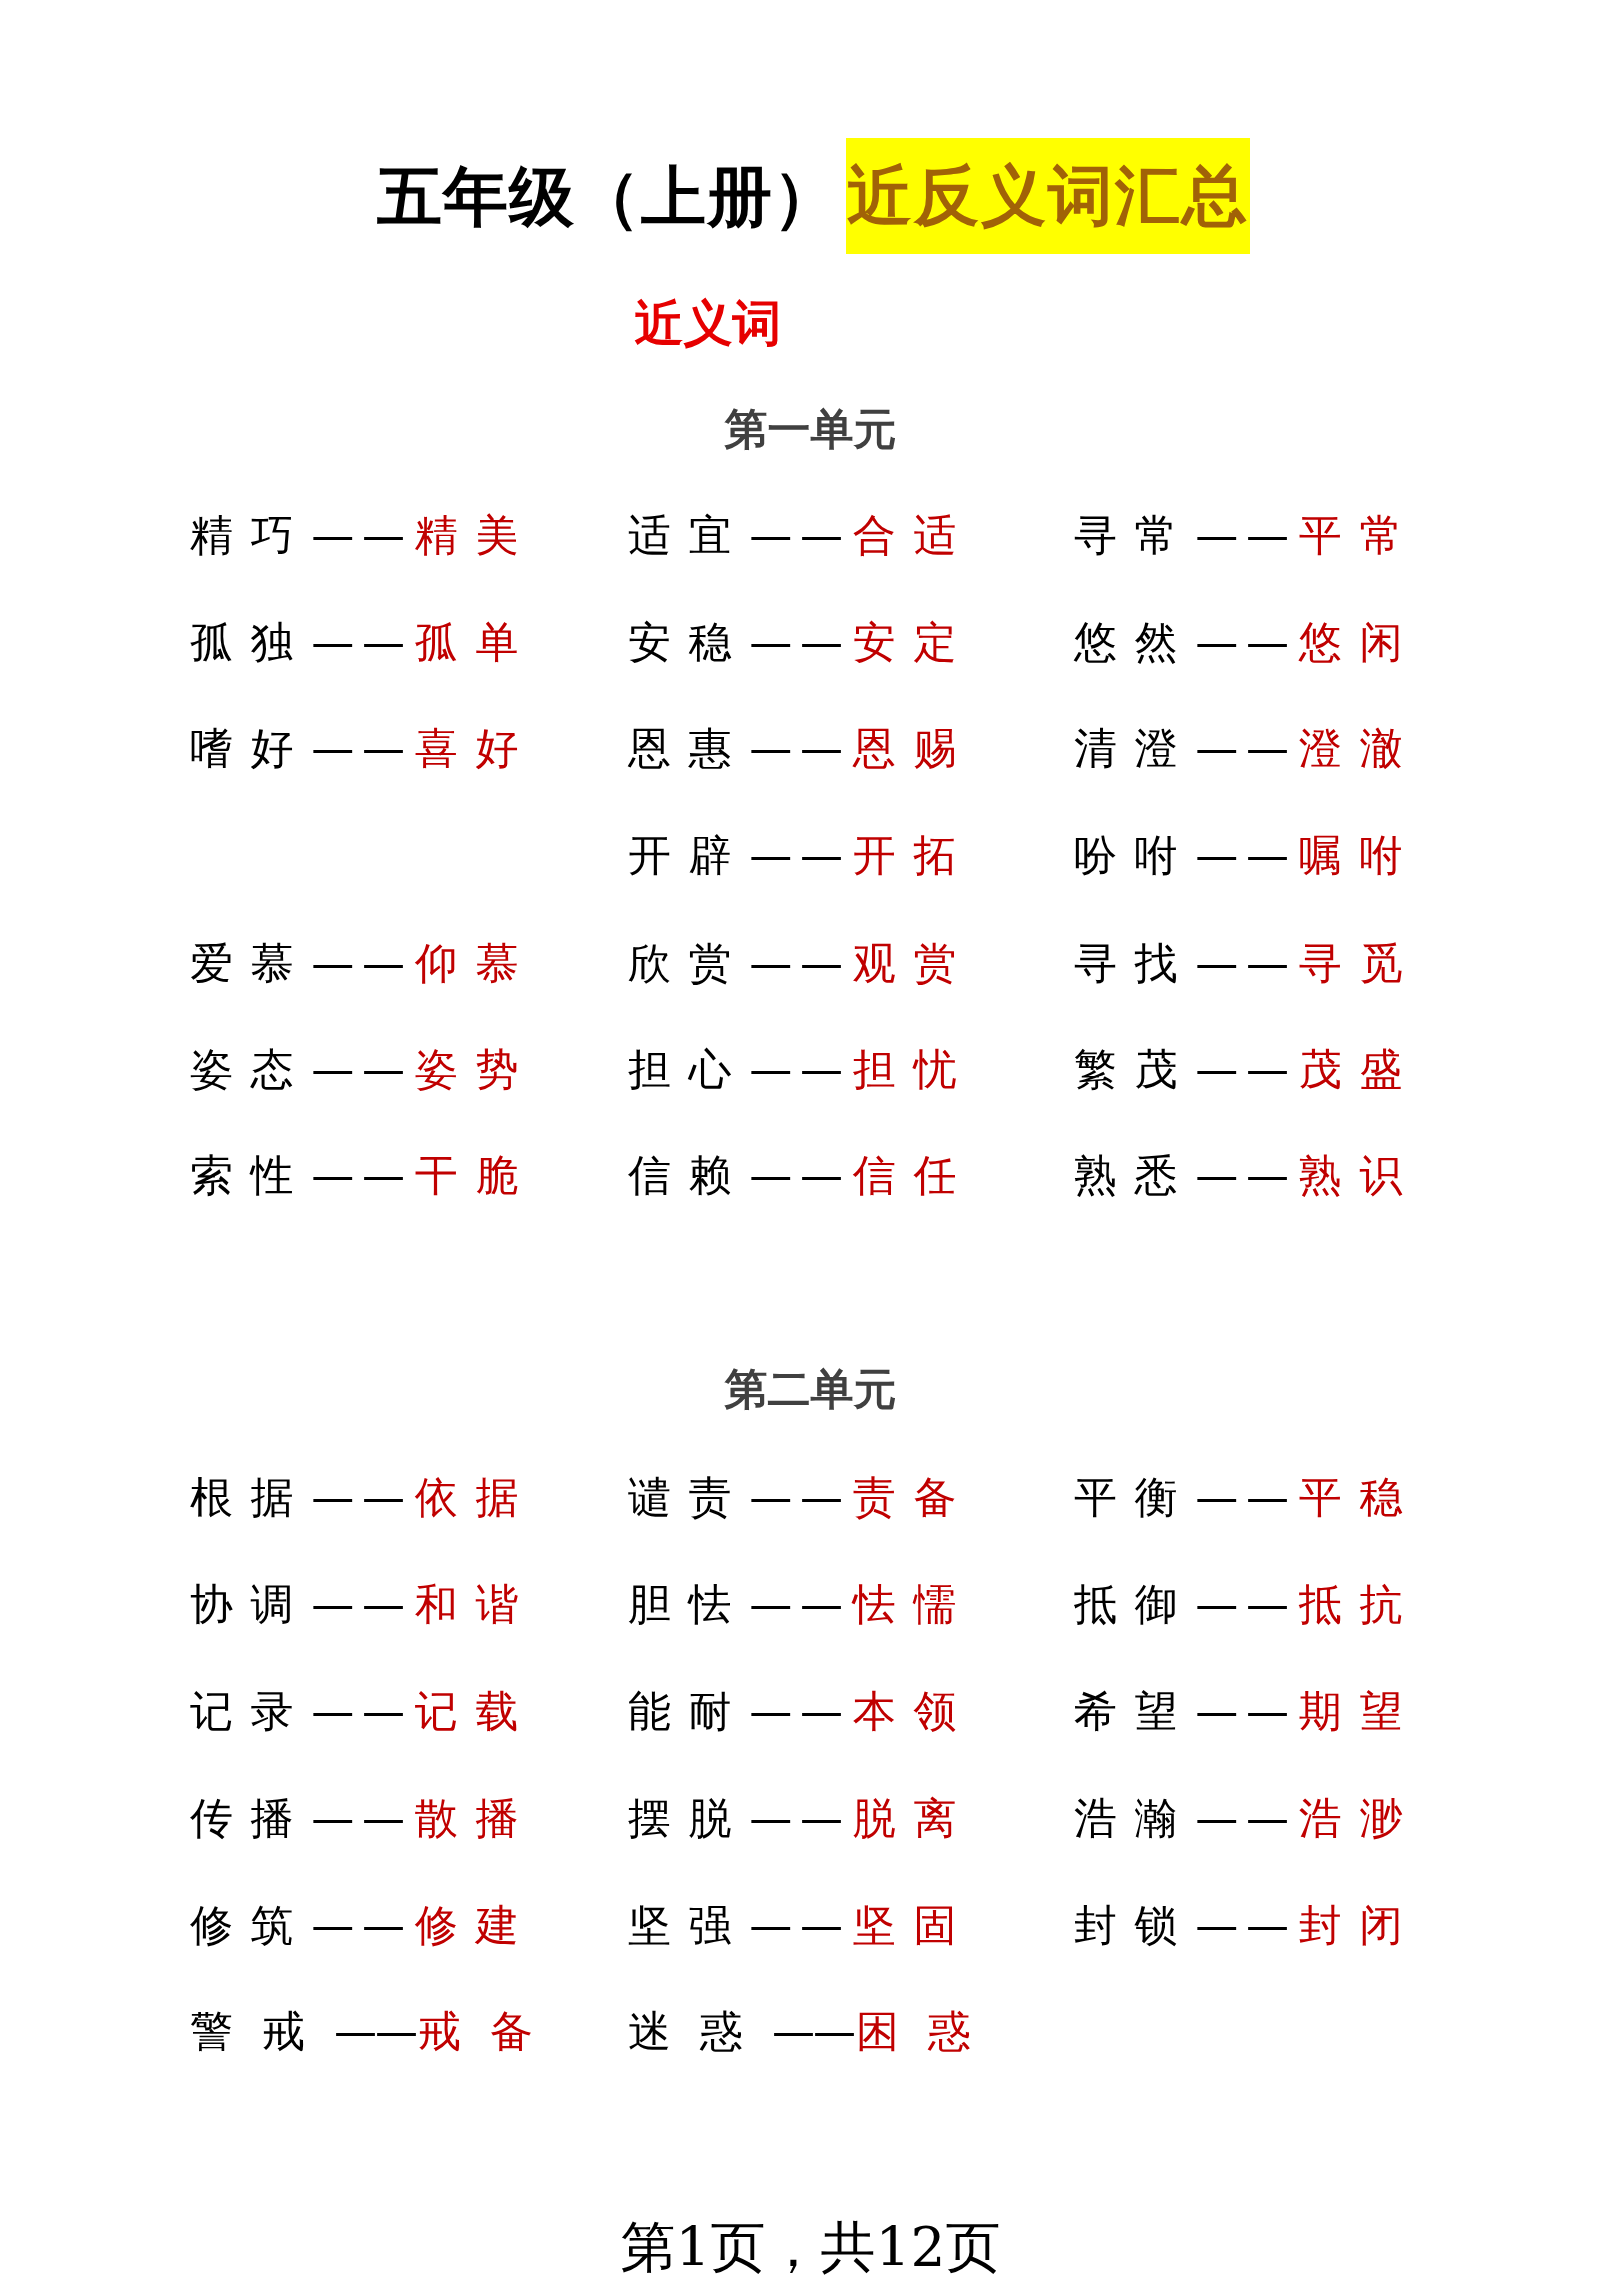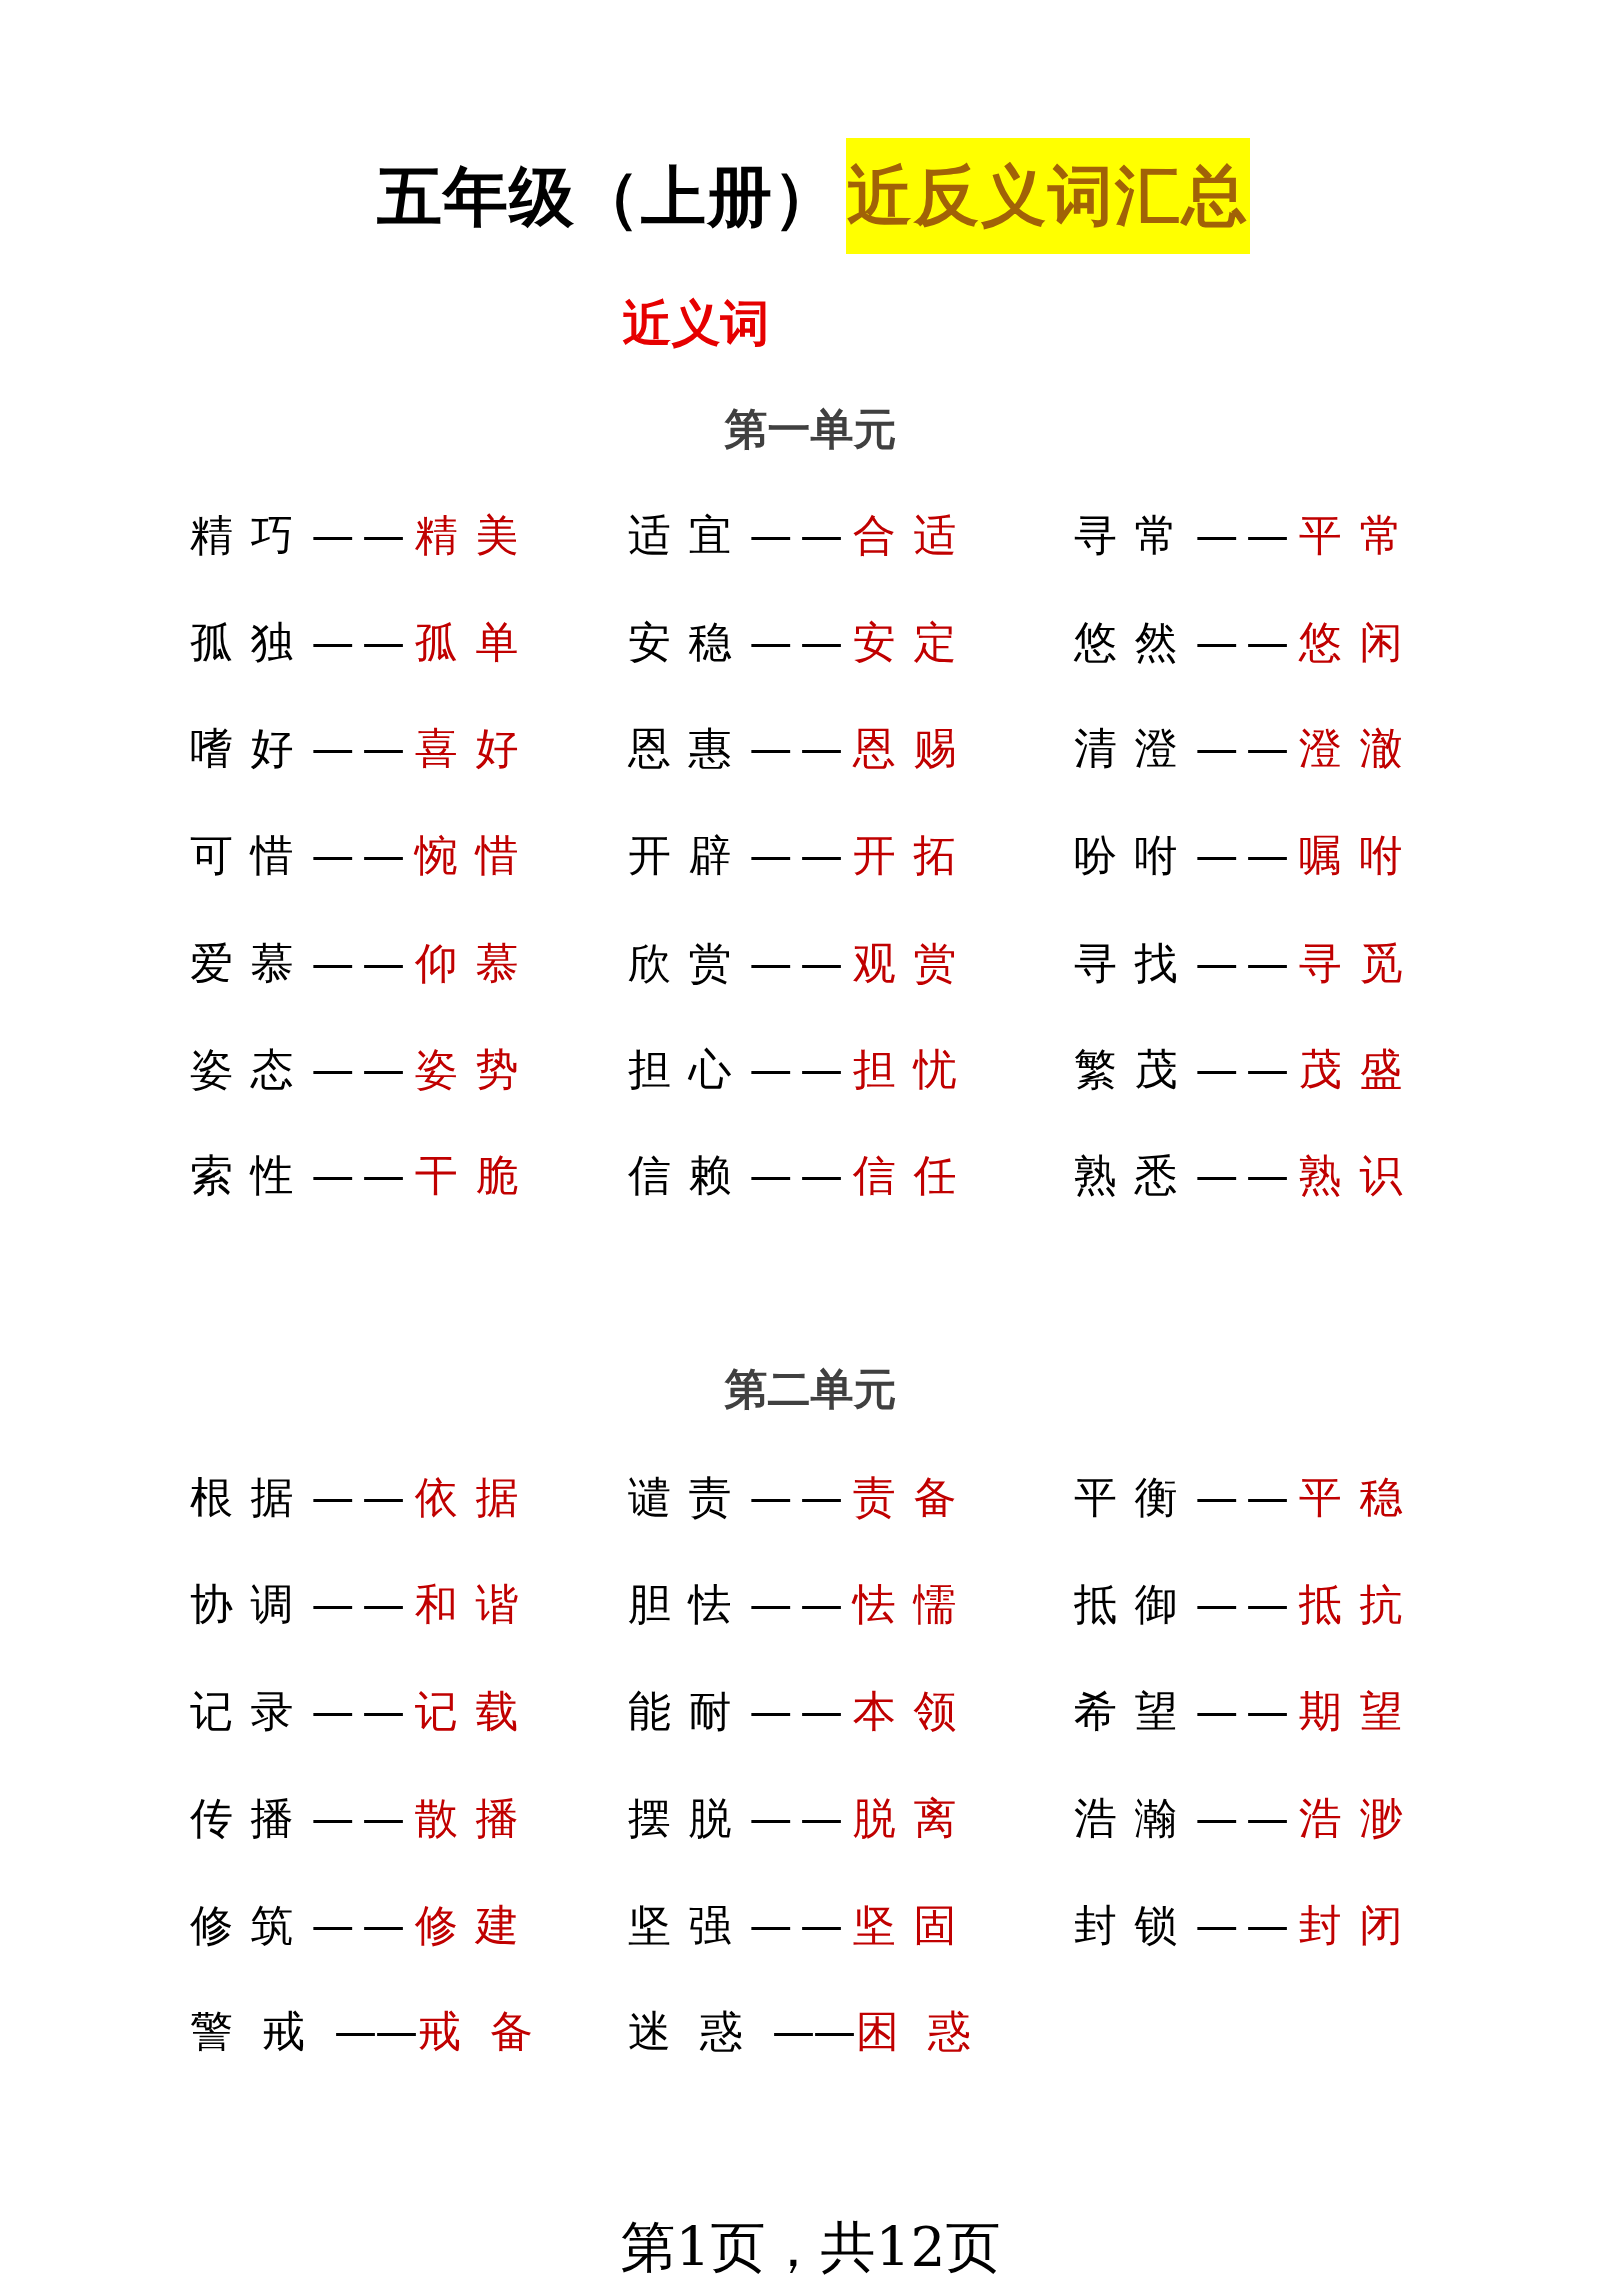--- a/index.html
+++ b/index.html
@@ -4,21 +4,21 @@
 <style>
   html, body { margin: 0; padding: 0; background: #ffffff; }
   body { width: 1621px; height: 2293px; position: relative; overflow: hidden;
          font-family: "DejaVu Sans", "Liberation Sans", sans-serif; color: #000; }
   .title-row { position: absolute; top: 138px; left: 0; width: 1621px; height: 116px; }
   .title-black { position: absolute; left: 377px; top: 19.6px; font-size: 65px; font-weight: bold;
                  line-height: 78px; letter-spacing: 1px; white-space: nowrap; }
   .title-hl { position: absolute; left: 846px; top: 0; width: 404px; height: 116px; background: #ffff00;
               color: #a16207; font-size: 65px; font-weight: bold; line-height: 116px; text-align: center;
               letter-spacing: 2px; white-space: nowrap; }
-  .section-title { position: absolute; left: 0; width: 1392px; text-align: center; color: #e60000;
+  .section-title { position: absolute; left: 12px; width: 1392px; text-align: center; color: #e60000;
                    font-size: 49px; font-weight: bold; line-height: 59px; }
   .unit-title { position: absolute; left: 0; width: 1621px; text-align: center; color: #404040;
                 font-size: 43px; font-weight: bold; line-height: 55px; }
   .row { position: absolute; left: 0; width: 1299px; height: 59px; text-align: center; }
   .pair { position: absolute; top: 0; height: 59px; line-height: 59px; font-size: 43px; white-space: nowrap; }
   .pair .w { display: inline-block; letter-spacing: 17.6px; }
   .pair .dash { display: inline-block; letter-spacing: 7.8px; margin-right: 2px; }
   .pair .syn { display: inline-block; color: #c00000; letter-spacing: 17.6px; }
   .pair.tight .dash { letter-spacing: -2px; }
   .pair.tight .w, .pair.tight .syn { letter-spacing: 29px; }
@@ -47,21 +47,20 @@
   <div class="pair c1"><span class="w">孤独</span><span class="dash">——</span><span class="syn">孤单</span></div>
   <div class="pair c2"><span class="w">安稳</span><span class="dash">——</span><span class="syn">安定</span></div>
   <div class="pair c3"><span class="w">悠然</span><span class="dash">——</span><span class="syn">悠闲</span></div>
 </div>
 <div class="row" style="top:719px;">
   <div class="pair c1"><span class="w">嗜好</span><span class="dash">——</span><span class="syn">喜好</span></div>
   <div class="pair c2"><span class="w">恩惠</span><span class="dash">——</span><span class="syn">恩赐</span></div>
   <div class="pair c3"><span class="w">清澄</span><span class="dash">——</span><span class="syn">澄澈</span></div>
 </div>
 <div class="row" style="top:826px;">
-  <div class="pair c1"><span class="w">可惜</span><span class="dash">——</span><span class="syn">惋惜</span></div>
   <div class="pair c2"><span class="w">开辟</span><span class="dash">——</span><span class="syn">开拓</span></div>
   <div class="pair c3"><span class="w">吩咐</span><span class="dash">——</span><span class="syn">嘱咐</span></div>
 </div>
 <div class="row" style="top:934px;">
   <div class="pair c1"><span class="w">爱慕</span><span class="dash">——</span><span class="syn">仰慕</span></div>
   <div class="pair c2"><span class="w">欣赏</span><span class="dash">——</span><span class="syn">观赏</span></div>
   <div class="pair c3"><span class="w">寻找</span><span class="dash">——</span><span class="syn">寻觅</span></div>
 </div>
 <div class="row" style="top:1040px;">
   <div class="pair c1"><span class="w">姿态</span><span class="dash">——</span><span class="syn">姿势</span></div>

